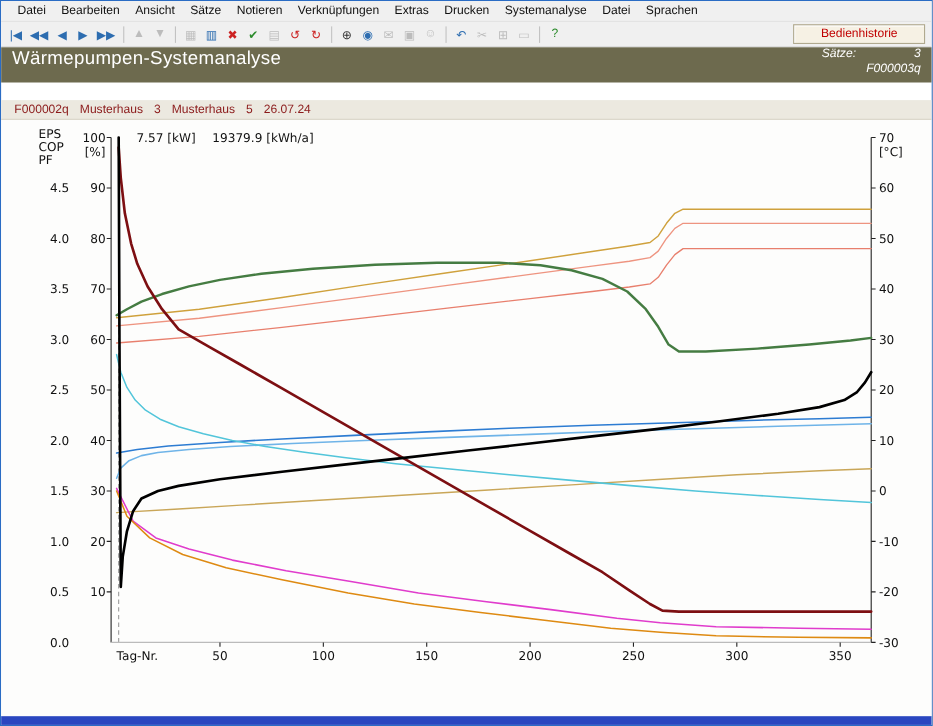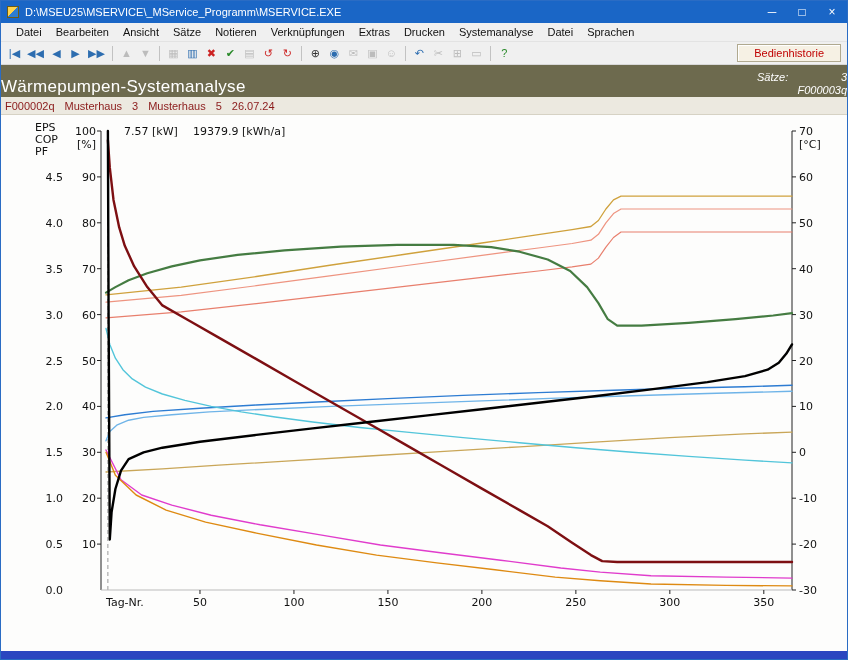--- a/index.html
+++ b/index.html
@@ -19,52 +19,45 @@
   .menubar { flex:0 0 19px; background:#f0f0f0; display:flex; align-items:center; font-size:11px; color:#111; padding-left:8px; border-bottom:1px solid #e3e3e3; }
   .menu-item { padding:2px 7px; white-space:nowrap; }
 
   
   .toolbar { flex:0 0 23px; background:#f0f0f0; display:flex; align-items:center; padding:0 4px; border-bottom:1px solid #d8d8d8; }
   .tb-btn { min-width:19px; height:19px; display:flex; align-items:center; justify-content:center;
             font-size:11px; padding:0 2px; border:1px solid transparent; white-space:nowrap; }
   .tb-btn.disabled { opacity:.42; }
   .tb-sep { width:1px; height:15px; background:#c2c2c2; margin:0 4px; }
   .history-btn { margin-left:auto; margin-right:2px; background:#f6f1e4; border:1px solid #b0a98f;
-                 color:#c00000; font-size:11px; padding:2px 16px; box-shadow:inset 1px 1px 0 #ffffff; }
-
-  
-  .banner { flex:0 0 32px; background:#6d6a4e; color:#fff; display:flex; align-items:flex-end; padding:0 0; }
+                 color:#c00000; font-size:11px; padding:2px 24px; box-shadow:inset 1px 1px 0 #ffffff; }
+
+  
+  .banner { flex:0 0 32px; background:#6d6a4e; color:#fff; display:flex; align-items:flex-start; padding:0 10px; }
   .banner-title { flex:1; font-size:17px; letter-spacing:.3px; }
   .banner-right { font-size:11px; line-height:13px;font-style:italic; }
   .saetze-row { display:flex; justify-content:space-between; width:90px; margin-left:auto; }
   .record-code { text-align:right; }
 
   
   .record-bar { flex:0 0 18px; background:#ece9e0; border-bottom:1px solid #d6d2c4; color:#8b1a1a;
-                font-size:11px; display:flex; align-items:center; padding-left:4px; gap:10px; }
+                font-size:11px; display:flex; align-items:center; padding-left:12px; gap:10px;margin-top:16px; }
 
   
   .chart-region { flex:1; position:relative; background:#fdfdfc; }
   .chart-region svg { position:absolute; left:0; top:0; font-family:"DejaVu Sans", sans-serif; }
 
   
   .bottom-strip { flex:0 0 8px; background:#2a46c0; }
 </style>
 </head>
 <body>
 
 <div class="window">
 
-  <div class="titlebar">
-    <div class="app-icon"></div>
-    <div class="title-text">D:\MSEU25\MSERVICE\_MService_Programm\MSERVICE.EXE</div>
-    <div class="win-btn">─</div>
-    <div class="win-btn">□</div>
-    <div class="win-btn close">×</div>
-  </div>
 
   <div class="menubar" id="menubar">
       <div class="menu-item">Datei</div>
       <div class="menu-item">Bearbeiten</div>
       <div class="menu-item">Ansicht</div>
       <div class="menu-item">Sätze</div>
       <div class="menu-item">Notieren</div>
       <div class="menu-item">Verknüpfungen</div>
       <div class="menu-item">Extras</div>
       <div class="menu-item">Drucken</div>

